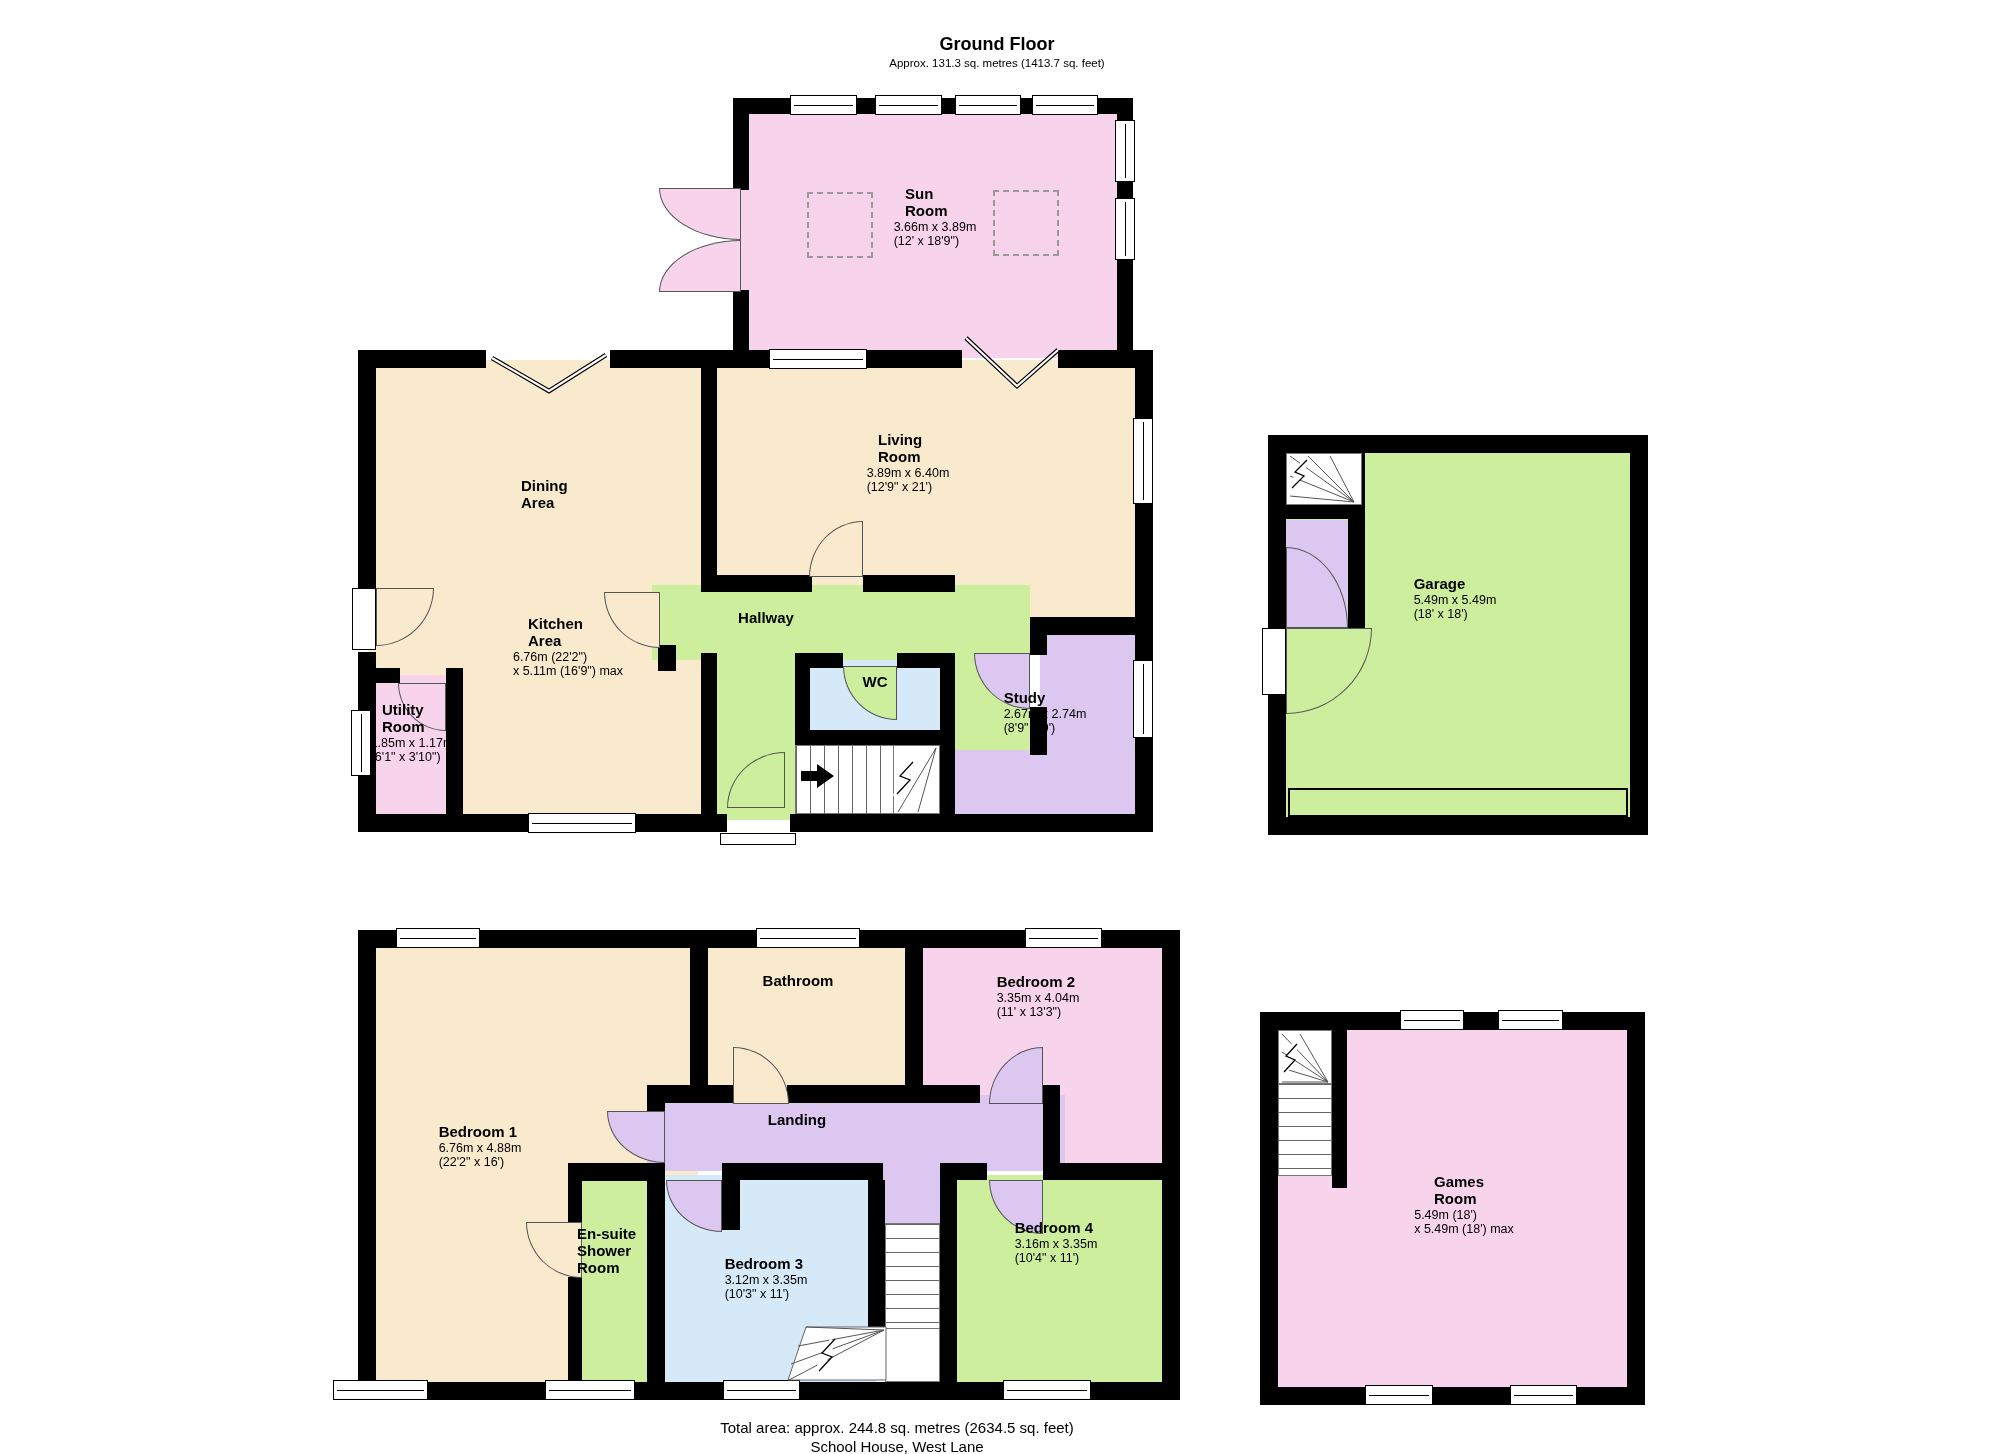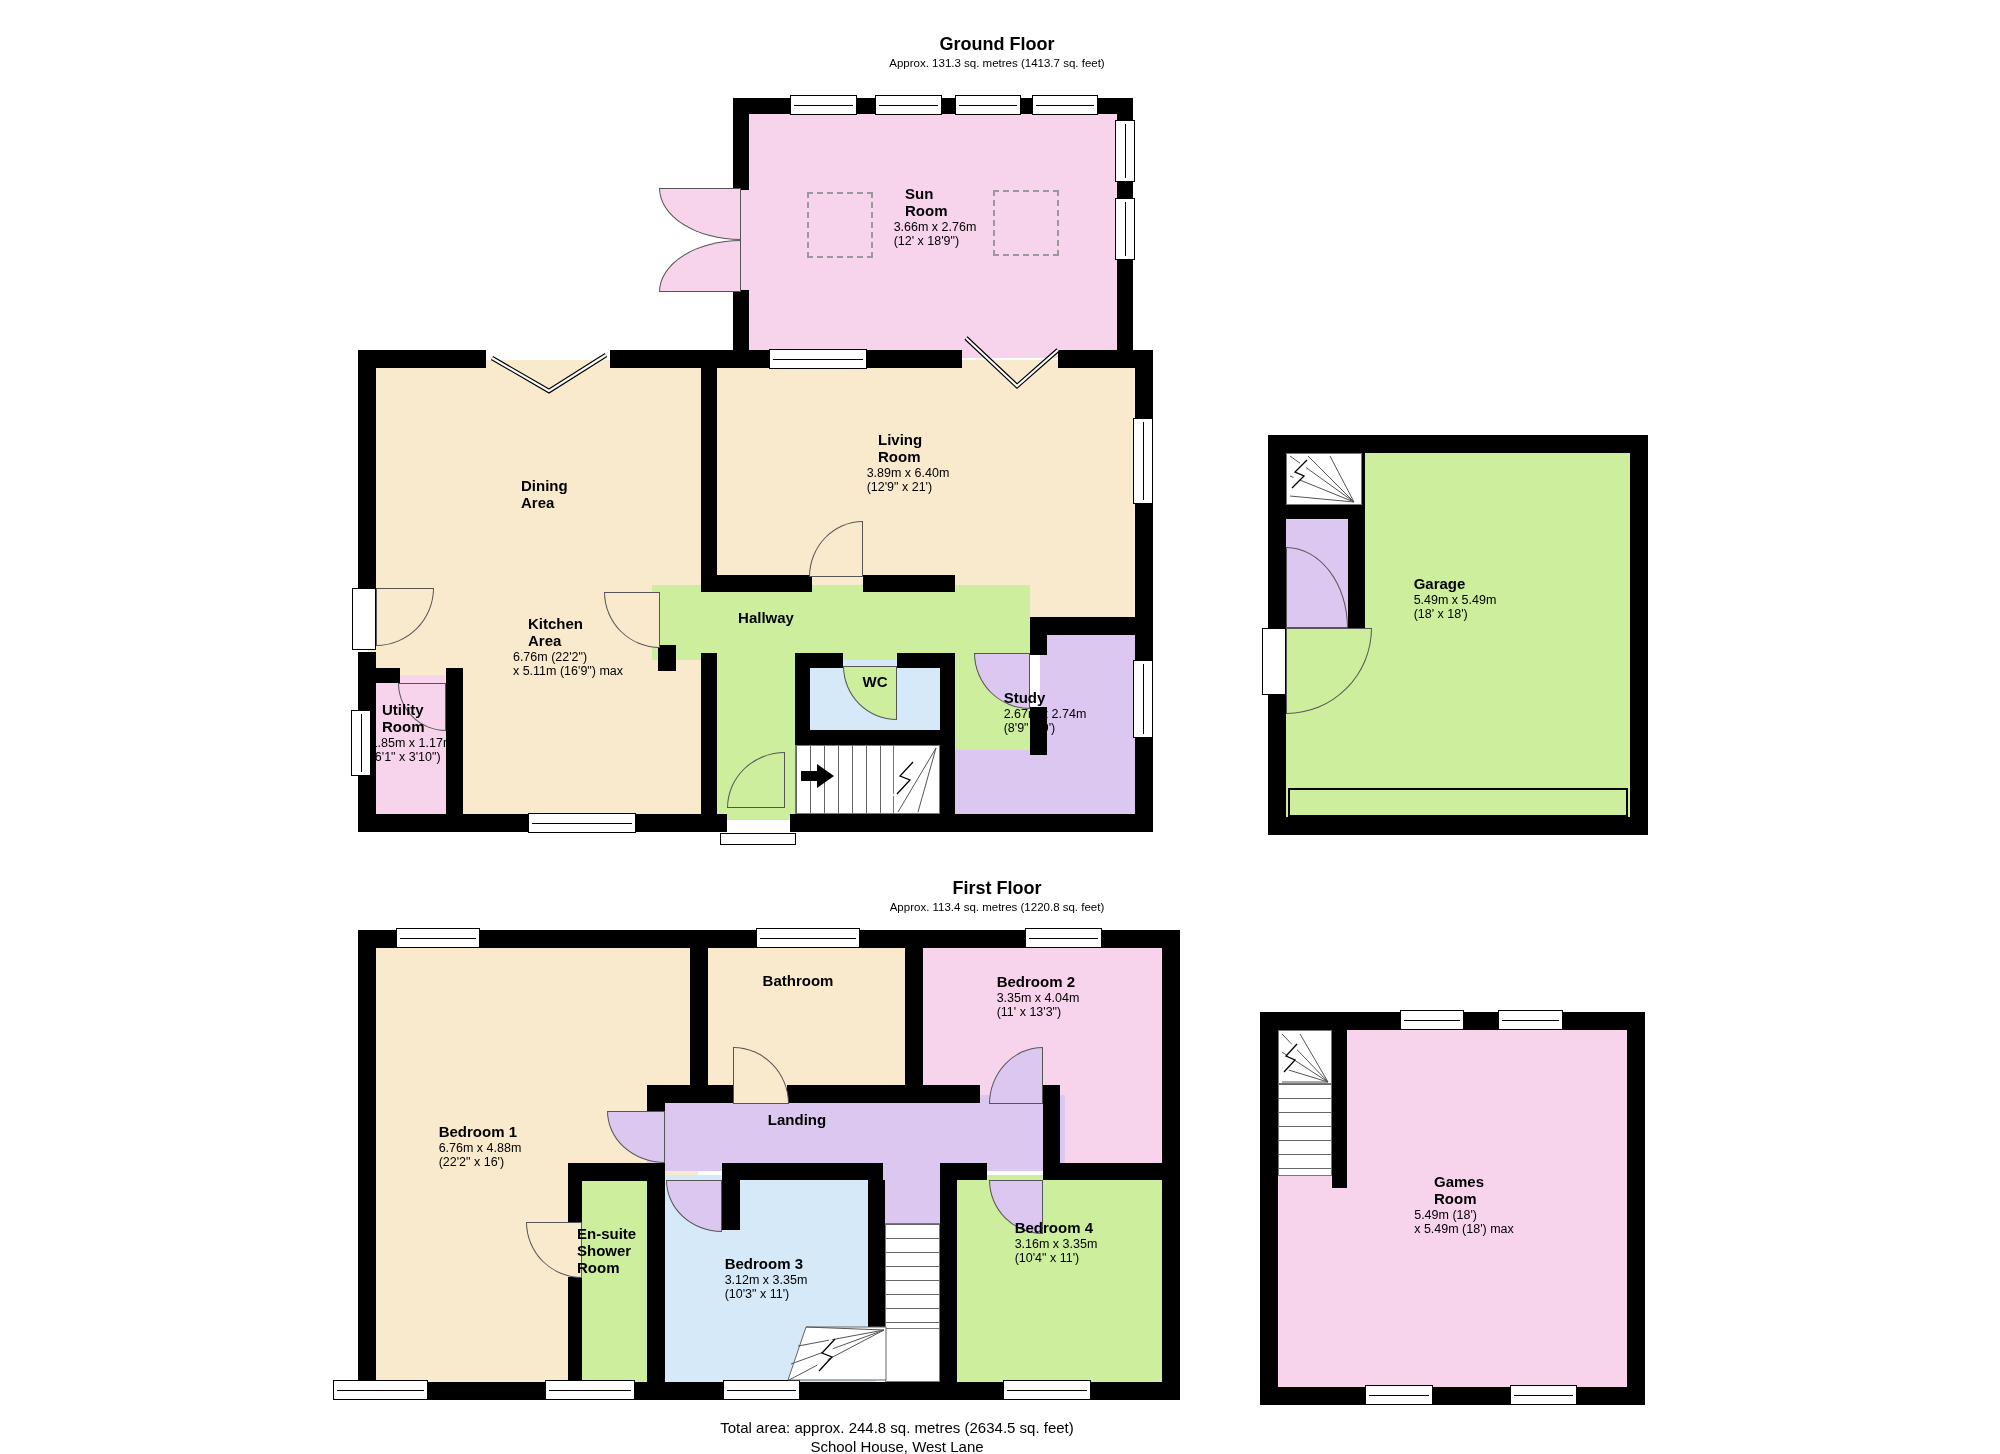--- a/index.html
+++ b/index.html
@@ -213,28 +213,24 @@
       <path class="bk-w" d="M1295 1045 L1285 1071"></path>
         <path class="bk-b" d="M1297 1044 L1286 1056 L1295 1060 L1284 1072"></path>
     </g>
     <path fill="#000" d="M801 771 h16 v-7 l17 12 l-17 12 v-7 h-16 z"></path>
   </svg>
 
   <div class="title" style="left:997px;top:34px;width:420px">
     <span class="t">Ground Floor</span>
     <span class="s">Approx. 131.3 sq. metres (1413.7 sq. feet)</span>
   </div>
-  <div class="title" style="left:997px;top:878px;width:420px">
-    <span class="t">First Floor</span>
-    <span class="s">Approx. 113.4 sq. metres (1220.8 sq. feet)</span>
-  </div>
 
   <div class="lbl" style="left:935px;top:186px">
     <span class="nm" style="width:60px">Sun Room</span>
-    <span class="dm">3.66m x 2.76m</span>
+    <span class="dm">3.66m x 3.89m</span>
     <span class="dm">(12' x 18'9")</span>
   </div>
   <div class="lbl" style="left:556px;top:478px">
     <span class="nm" style="width:70px">Dining Area</span>
   </div>
   <div class="lbl" style="left:568px;top:616px">
     <span class="nm" style="width:80px">Kitchen Area</span>
     <span class="dm">6.76m (22'2")</span>
     <span class="dm">x 5.11m (16'9") max</span>
   </div>

